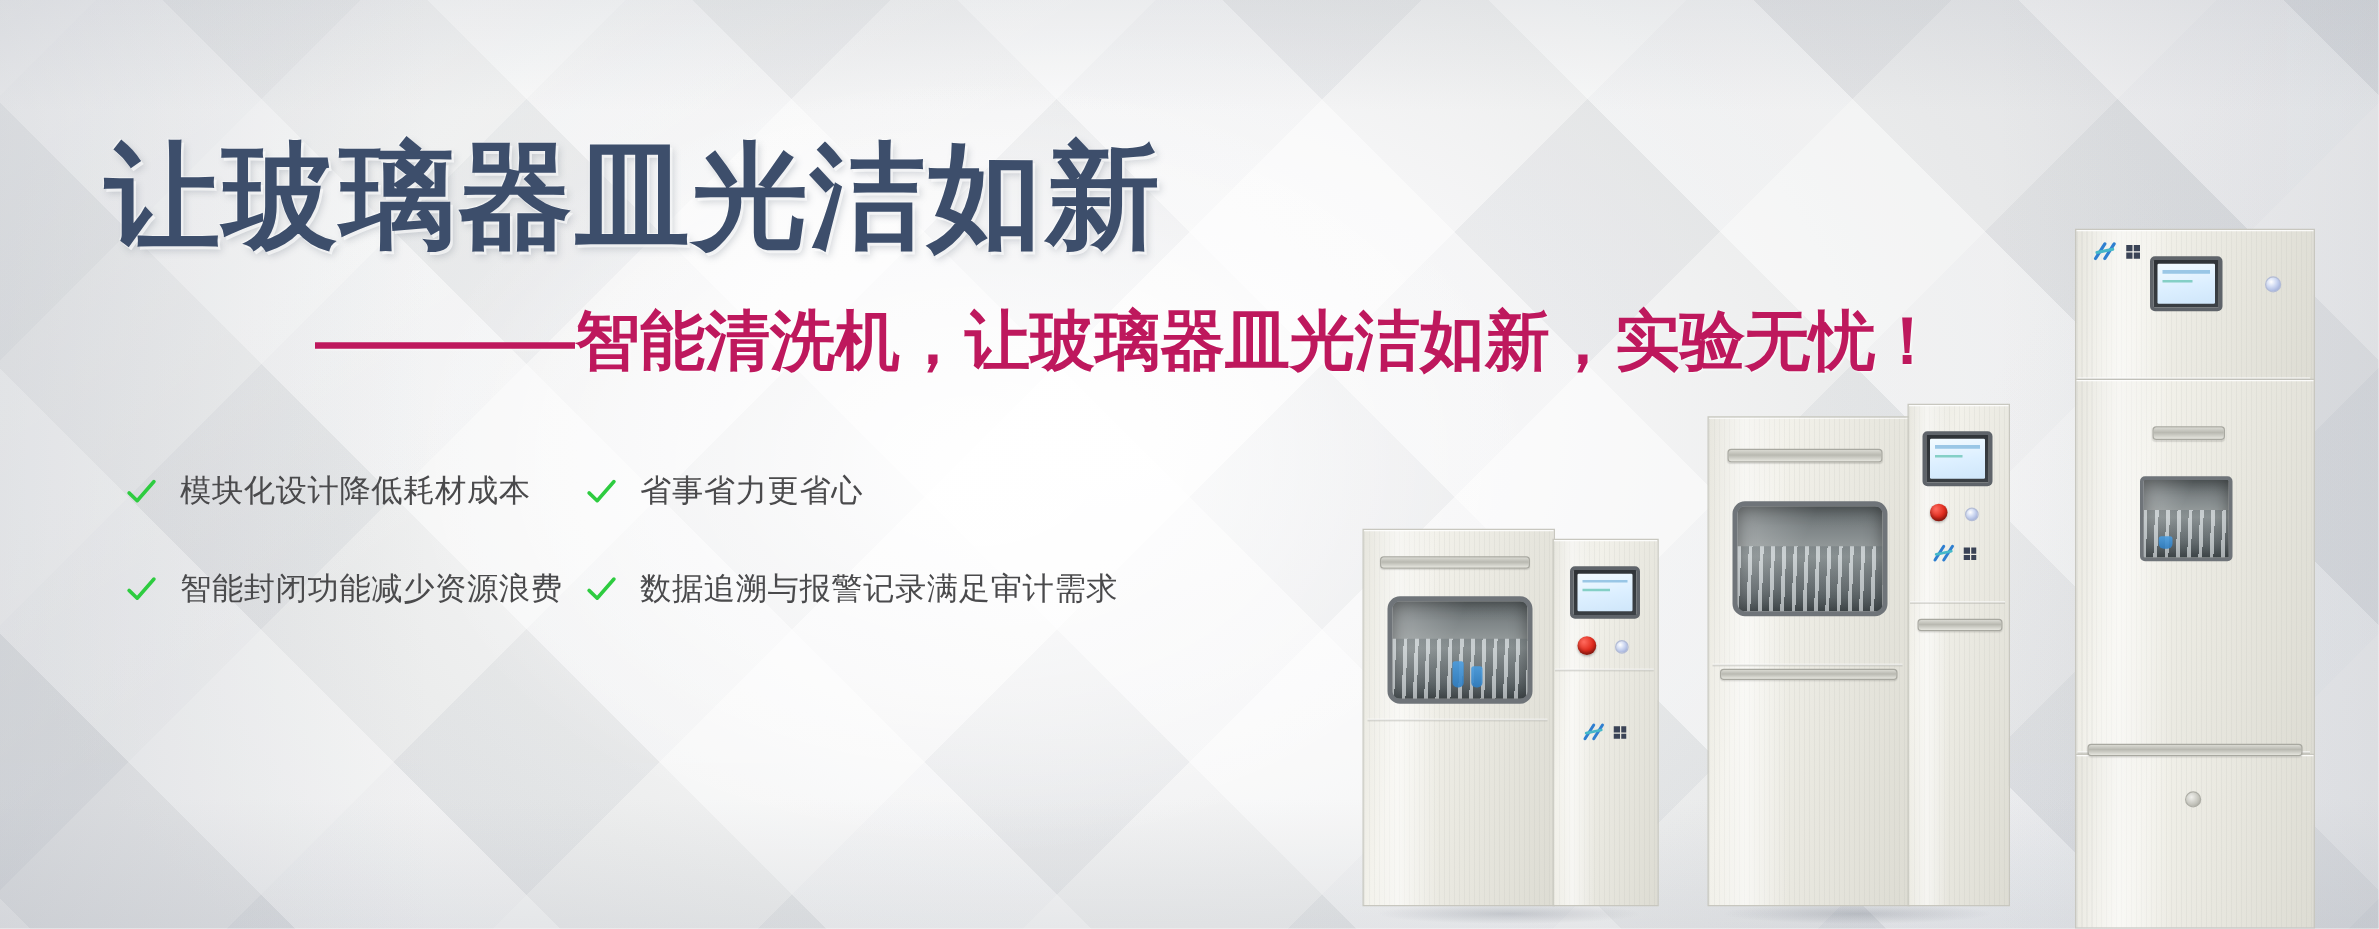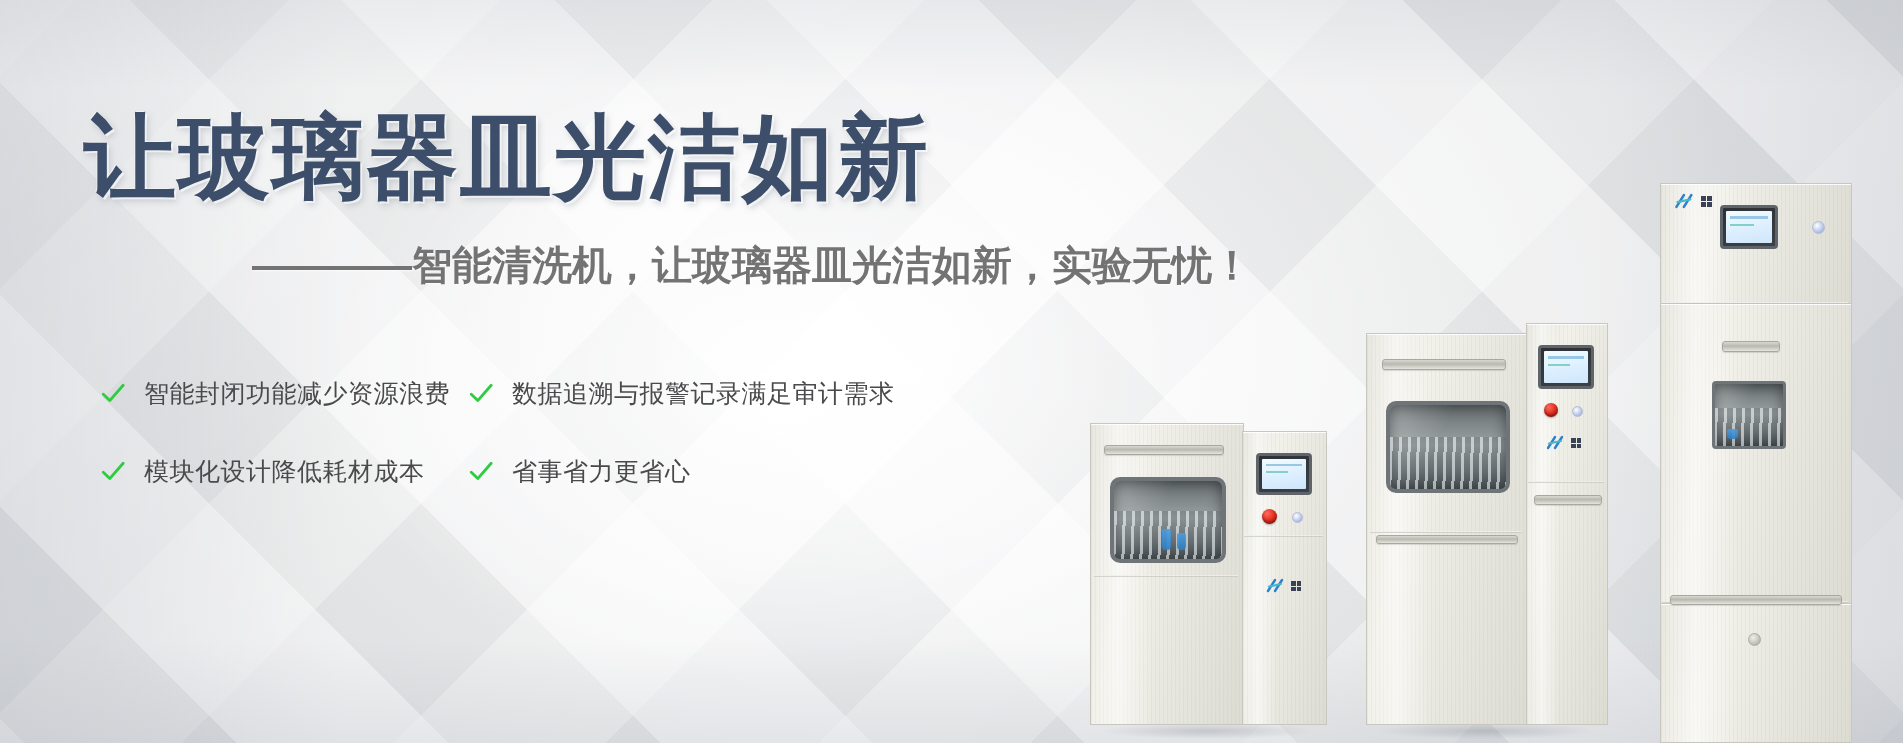--- a/index.html
+++ b/index.html
@@ -87,24 +87,24 @@
     text-shadow:
       2px 2px 0 rgba(255,255,255,0.65),
       -1px -1px 0 rgba(255,255,255,0.45),
       3px 4px 6px rgba(120,128,142,0.30);
   }
 
   .subtitle {
     position: absolute;
     left: 252px;
     top: 238px;
-    font-size: 40px;
+    font-size: 52px;
     font-weight: 700;
     letter-spacing: 0px;
-    color: #737373;
+    color: #be185d;
     white-space: nowrap;
     text-shadow: 1px 1px 2px rgba(255,255,255,0.75);
   }
 
   .features {
     position: absolute;
     left: 100px;
     top: 380px;
     width: 880px;
   }
@@ -315,42 +315,42 @@
 
     <div class="subtitle">————智能清洗机，让玻璃器皿光洁如新，实验无忧！</div>
 
     <div class="features">
 
       <div class="feature-row">
         <div class="feature-item col-left">
           <svg class="check-icon" viewBox="0 0 24 24">
             <path d="M3 13.2 L9 19 L21.4 4.8" fill="none" stroke="#2ecc40" stroke-width="2.6" stroke-linecap="round" stroke-linejoin="round"></path>
           </svg>
-          <span class="feature-label">智能封闭功能减少资源浪费</span>
+          <span class="feature-label">模块化设计降低耗材成本</span>
         </div>
         <div class="feature-item col-right">
           <svg class="check-icon" viewBox="0 0 24 24">
             <path d="M3 13.2 L9 19 L21.4 4.8" fill="none" stroke="#2ecc40" stroke-width="2.6" stroke-linecap="round" stroke-linejoin="round"></path>
           </svg>
-          <span class="feature-label">数据追溯与报警记录满足审计需求</span>
+          <span class="feature-label">省事省力更省心</span>
         </div>
       </div>
 
       <div class="feature-row">
         <div class="feature-item col-left">
           <svg class="check-icon" viewBox="0 0 24 24">
             <path d="M3 13.2 L9 19 L21.4 4.8" fill="none" stroke="#2ecc40" stroke-width="2.6" stroke-linecap="round" stroke-linejoin="round"></path>
           </svg>
-          <span class="feature-label">模块化设计降低耗材成本</span>
+          <span class="feature-label">智能封闭功能减少资源浪费</span>
         </div>
         <div class="feature-item col-right">
           <svg class="check-icon" viewBox="0 0 24 24">
             <path d="M3 13.2 L9 19 L21.4 4.8" fill="none" stroke="#2ecc40" stroke-width="2.6" stroke-linecap="round" stroke-linejoin="round"></path>
           </svg>
-          <span class="feature-label">省事省力更省心</span>
+          <span class="feature-label">数据追溯与报警记录满足审计需求</span>
         </div>
       </div>
 
     </div>
 
     <div class="machines">
 
       <div class="machine" style="left:0px; width:235px; height:320px;">
         <div class="mach-shadow"></div>
 

